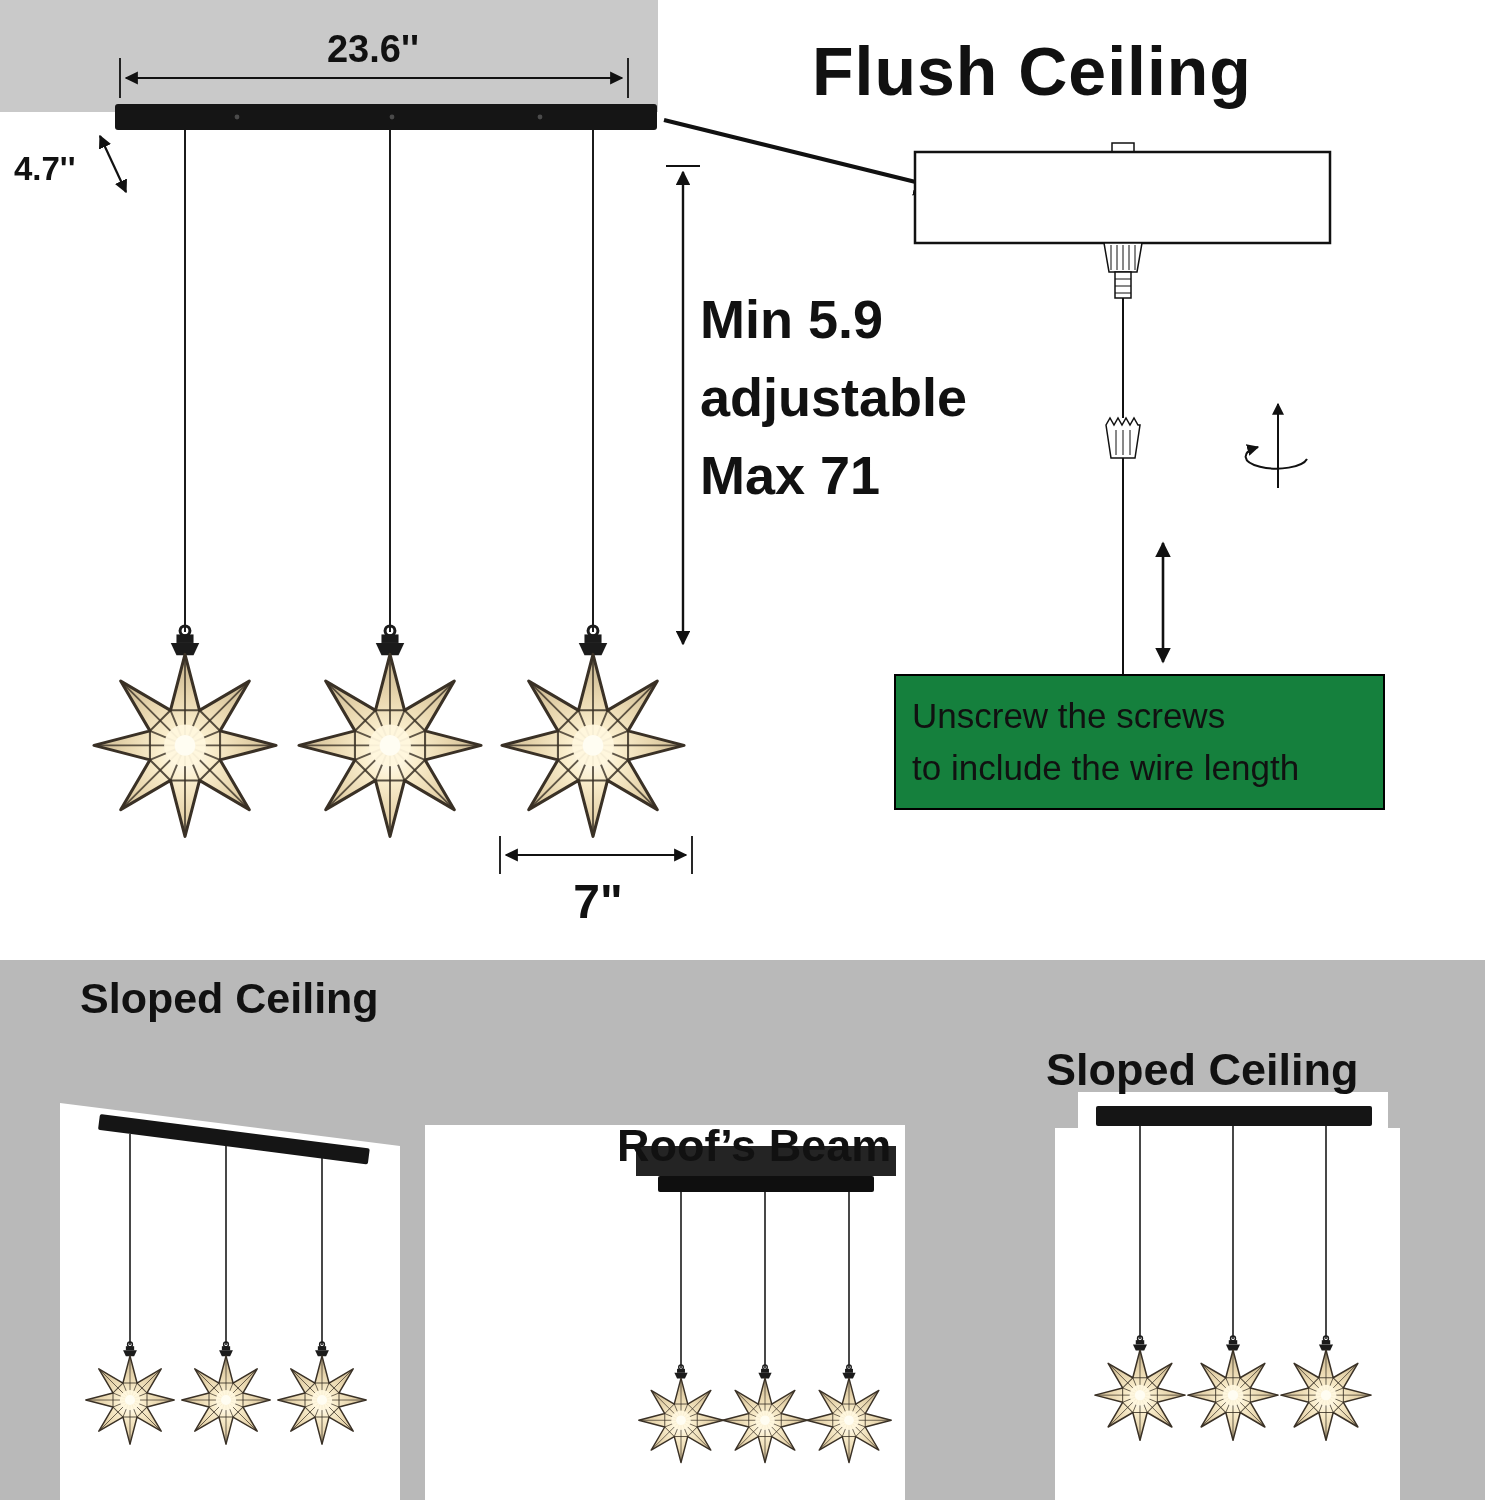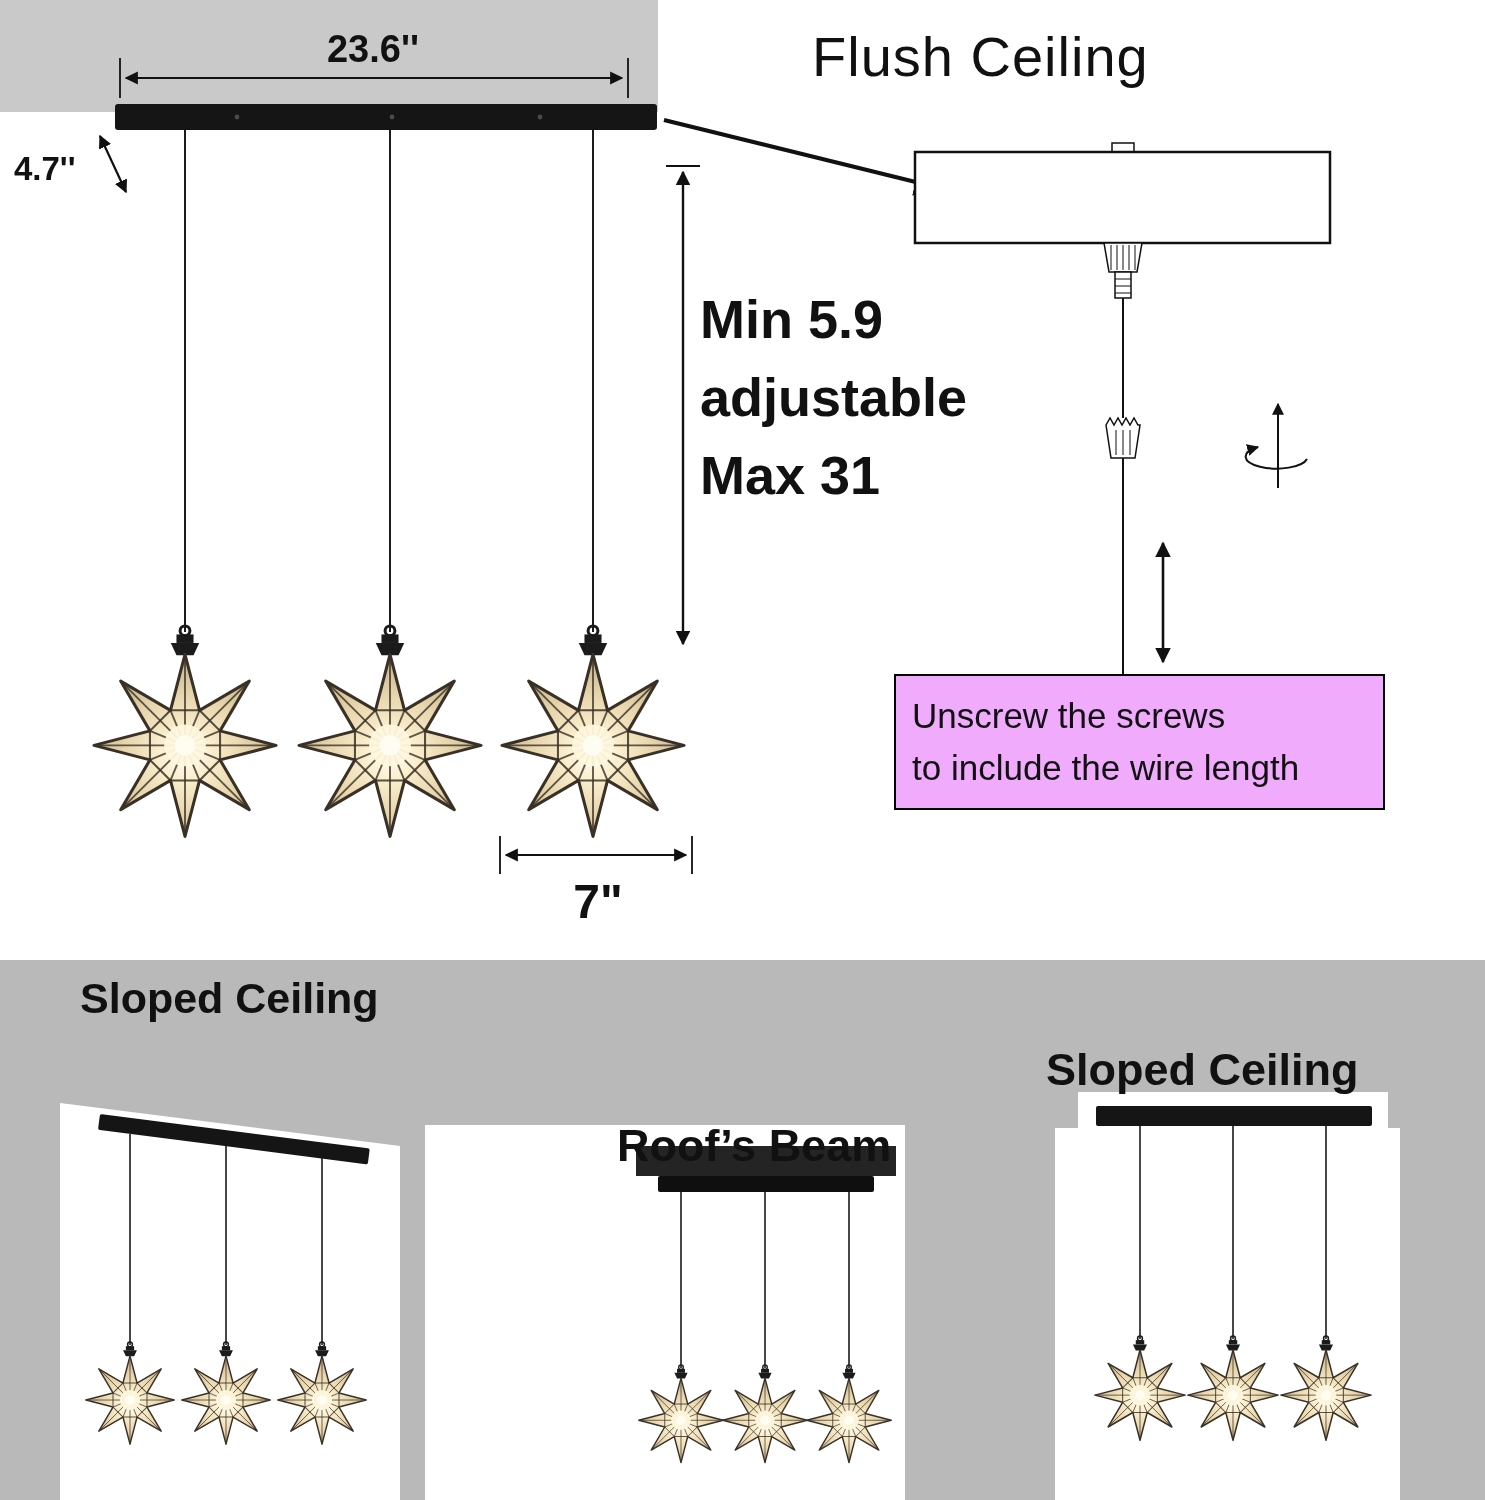--- a/index.html
+++ b/index.html
@@ -3,27 +3,27 @@
 <meta charset="utf-8">
 <style>
   html,body{margin:0;padding:0;background:#ffffff;}
   #page{position:relative;width:1485px;height:1500px;overflow:hidden;background:#ffffff;
         font-family:"Liberation Sans",sans-serif;color:#111;}
   .bg{position:absolute;}
   #ceiling-top{left:0;top:0;width:658px;height:112px;background:#c9c9c9;}
   #band-bottom{left:0;top:960px;width:1485px;height:540px;background:#b9b9b9;}
   svg.overlay{position:absolute;left:0;top:0;pointer-events:none;}
   .label{position:absolute;white-space:nowrap;color:#111;font-weight:bold;}
-  .title{left:812px;top:24px;font-size:56px;font-weight:400;letter-spacing:1px;}
+  .title{left:812px;top:32px;font-size:68px;font-weight:700;letter-spacing:1px;}
   .dim-length{left:223px;top:28px;width:300px;text-align:center;font-size:38px;}
   .dim-depth{left:14px;top:150px;font-size:33px;}
   .drop-text{left:700px;top:280px;font-size:54px;line-height:78px;}
   .dim-shade{left:538px;top:874px;width:120px;text-align:center;font-size:48px;}
   .note-box{position:absolute;left:894px;top:674px;width:455px;padding:14px 16px;
-            border:2px solid #000;font-size:35px;line-height:52px;background:#f0abfc;}
+            border:2px solid #000;font-size:35px;line-height:52px;background:#15803d;}
   .bulbs{left:845px;top:834px;font-size:43px;}
   .lbl-sloped{left:80px;top:974px;font-size:43px;}
   .lbl-beam{left:617px;top:1120px;font-size:45px;}
   .lbl-groove{left:1046px;top:1044px;font-size:45px;}
 </style>
 </head>
 <body>
 
 <div id="page">
 
@@ -136,21 +136,21 @@
     <use href="#star" x="1279" y="1335" width="94" height="109"></use>
   </svg>
 
   <div class="label title">Flush Ceiling</div>
   <div class="label dim-length">23.6''</div>
   <div class="label dim-depth">4.7''</div>
 
   <div class="label drop-text">
     <div>Min 5.9</div>
     <div>adjustable</div>
-    <div>Max 31</div>
+    <div>Max 71</div>
   </div>
 
   <div class="label dim-shade">7"</div>
 
   <div class="note-box">
     <div>Unscrew the screws</div>
     <div>to include the wire length</div>
   </div>
 
 

